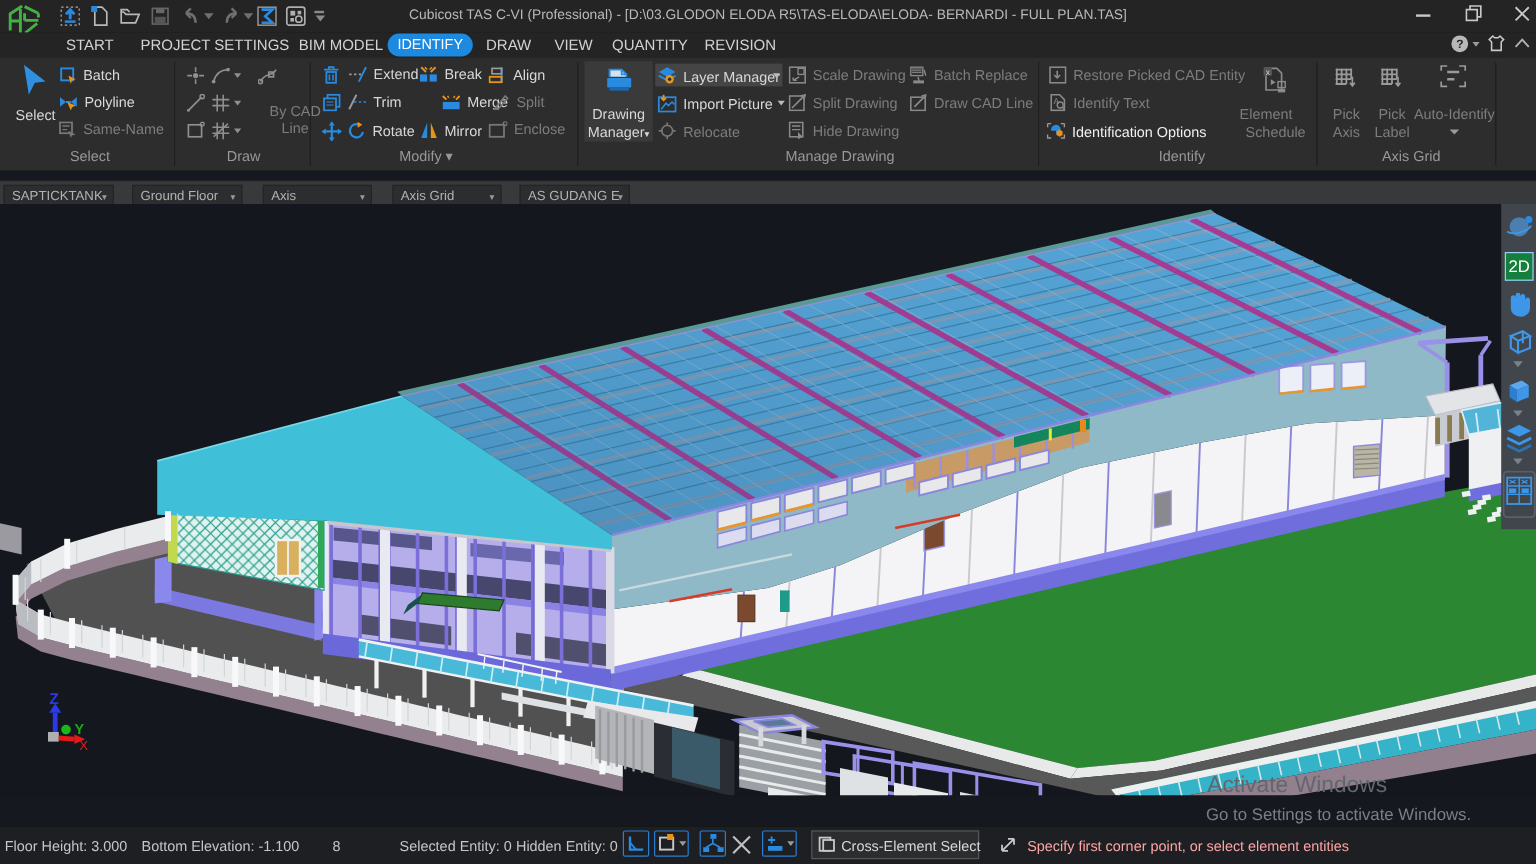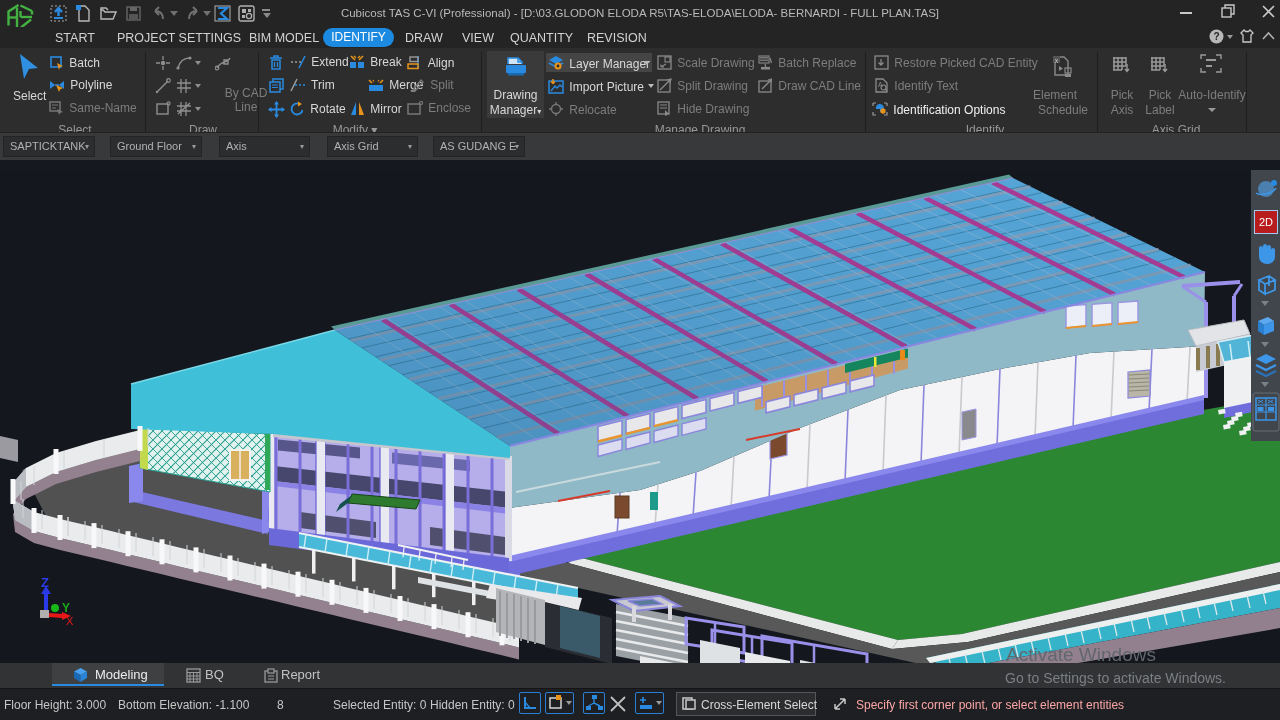--- a/index.html
+++ b/index.html
@@ -17,21 +17,21 @@
   #tellme { position:absolute; left:900px; top:2px; width:297px; height:16px; background:#3c4043; border:1px solid #6b6e72; color:#9a9a9a; font-size:12px; line-height:14px; padding-left:5px; }
   
   #ribbon { position:absolute; left:0; top:48px; width:1280px; height:94px; background:#2d2d2d; }
   .rsep { position:absolute; top:4px; width:1px; height:86px; background:#1e1e1e; }
   .rlabel { position:absolute; top:75px; font-size:12px; color:#989898; width:120px; text-align:center; }
   .ritem { position:absolute; height:16px; font-size:12px; color:#d8d8d8; white-space:nowrap; }
   .ritem svg { vertical-align:-3px; margin-right:2px; }
   .dis { color:#7d7d7d; }
   .row1 { top:7px; } .row2 { top:30px; } .row3 { top:53px;text-align:center; }
   
-  #ddbar { position:absolute; left:0; top:132px; width:1280px; height:28px; background:#37393b; border-top:1px solid #222;}
+  #ddbar { position:absolute; left:0; top:150px; width:1280px; height:28px; background:#37393b; border-top:1px solid #222;}
   .dd { position:absolute; top:3px; height:21px; background:#2b2d2e; border:1px solid #242424; color:#b2b2b2; font-size:11px; line-height:19px; padding-left:6px; }
   .dd .arr { position:absolute; right:5px; top:0px; font-size:8px; color:#9a9a9a; }
   
   #viewport { position:absolute; left:0; top:170px; width:1280px; height:493px; overflow:hidden; background:#14181e; }
   
   #rtools { position:absolute; left:1251px; top:170px; width:29px; height:271px; background:#41454c; }
   
   #tabbar { position:absolute; left:0; top:663px; width:1280px; height:25px; background:#313335; }
   #tab-model { position:absolute; left:52px; top:0; width:112px; height:23px; background:#3e4042; border-bottom:2px solid #2a8ae0; color:#e8e8e8; font-size:13px; }
   .btab { position:absolute; top:4px; font-size:13px; color:#c2c2c2; }
@@ -723,21 +723,21 @@
         <polygon points="62.0,442.0 62.0,450.0 71.0,446.0" fill="#e81818"></polygon>
         <text x="66" y="455" font-size="11" fill="#e81818" font-family="Liberation Sans,sans-serif">X</text>
       </svg>
 </div>
 <div id="rtools">
 <svg class="abs" style="left:3px;top:8px" width="24" height="24" viewBox="0 0 24 24">
         <circle cx="12" cy="11" r="8" fill="#4a7fae"></circle>
         <path d="M2 15 A11 5 -15 0 0 22 10" fill="none" stroke="#3d96e8" stroke-width="1.6"></path>
         <circle cx="20" cy="5" r="3" fill="#2a8ae0"></circle>
       </svg>
-<div class="abs" style="left:3px;top:40px;width:24px;height:24px;background:#b91c1c;border:1px solid #9ecdf4;color:#fff;font-size:11px;text-align:center;line-height:22px">2D</div>
+<div class="abs" style="left:3px;top:40px;width:24px;height:24px;background:#15803d;border:1px solid #9ecdf4;color:#fff;font-size:14px;text-align:center;line-height:22px">2D</div>
 <svg class="abs" style="left:4px;top:72px" width="22" height="24" viewBox="0 0 22 24">
         <path d="M4 11 L4 6 a2 2 0 0 1 4 0 L8 4 a2 2 0 0 1 4 0 L12 5 a2 2 0 0 1 4 0 L16 8 a2 2 0 0 1 4 0 L20 15 a8 7 0 0 1 -16 0 Z" fill="#3d96e8"></path>
       </svg>
 <svg class="abs" style="left:3px;top:102px" width="24" height="24" viewBox="0 0 24 24">
         <path d="M5 8 L15 4 L21 8 L11 12 Z M5 8 L5 18 L11 22 L11 12 M21 8 L21 18 L11 22 M15 4 L15 14" fill="none" stroke="#3d96e8" stroke-width="1.8"></path>
       </svg>
 <div class="abs" style="left:10px;top:131px;width:0;height:0;border-left:4.5px solid transparent;border-right:4.5px solid transparent;border-top:5px solid #7a8288"></div>
 <svg class="abs" style="left:3px;top:142px" width="24" height="24" viewBox="0 0 24 24">
         <path d="M4 9 L14 5 L20 9 L10 13 Z" fill="#5aa8f0"></path>
         <path d="M4 9 L4 19 L10 23 L10 13 Z" fill="#2a7fd0"></path>
@@ -751,40 +751,20 @@
       </svg>
 <div class="abs" style="left:10px;top:212px;width:0;height:0;border-left:4.5px solid transparent;border-right:4.5px solid transparent;border-top:5px solid #7a8288"></div>
 <svg class="abs" style="left:1px;top:222px" width="28" height="40" viewBox="0 0 28 40">
         <rect x="1" y="1" width="26" height="38" rx="3" fill="none" stroke="#5a6068" stroke-width="1.5"></rect>
         <rect x="4" y="6" width="20" height="22" fill="none" stroke="#3d96e8" stroke-width="1.5"></rect>
         <path d="M4 13 L24 13 M14 6 L14 28 M4 20 L24 20" stroke="#3d96e8" stroke-width="1.2"></path>
         <path d="M6 8 l5 3 M11 8 l-5 3 M16 8 l5 3 M21 8 l-5 3" stroke="#3d96e8" stroke-width="1"></path>
         <rect x="5.5" y="15" width="6" height="4" fill="#3d96e8"></rect>
         <rect x="16" y="15" width="6" height="4" fill="#3d96e8"></rect>
       </svg>
-</div>
-<div id="tabbar">
-<div id="tab-model"></div>
-<svg class="abs" style="left:72px;top:4px;z-index:5" width="17" height="16" viewBox="0 0 17 16">
-        <path d="M2 4.5 L8.5 1 L15 4.5 L8.5 8 Z" fill="#4aa0f0"></path>
-        <path d="M2 4.5 L2 11 L8.5 15 L8.5 8 Z" fill="#1a6ab8"></path>
-        <path d="M15 4.5 L15 11 L8.5 15 L8.5 8 Z" fill="#2a85d8"></path>
-      </svg>
-<div class="abs" style="left:95px;top:4px;font-size:13px;color:#ececec;z-index:5">Modeling</div>
-<svg class="abs" style="left:186px;top:5px;z-index:5" width="15" height="15" viewBox="0 0 15 15">
-        <rect x="1" y="1" width="13" height="13" fill="none" stroke="#9a9a9a" stroke-width="1.3"></rect>
-        <path d="M1 4.5 L14 4.5 M4 4.5 L4 14 M7.5 4.5 L7.5 14 M11 4.5 L11 14 M1 8 L14 8 M1 11 L14 11" stroke="#9a9a9a" stroke-width="1"></path>
-      </svg>
-<div class="btab" style="left:205px">BQ</div>
-<svg class="abs" style="left:264px;top:5px;z-index:5" width="14" height="15" viewBox="0 0 14 15">
-        <rect x="1" y="3" width="12" height="11" fill="none" stroke="#9a9a9a" stroke-width="1.3"></rect>
-        <rect x="4" y="1" width="6" height="4" fill="#313335" stroke="#9a9a9a" stroke-width="1.2"></rect>
-        <path d="M4 8 L10 8 M4 11 L10 11" stroke="#9a9a9a" stroke-width="1"></path>
-      </svg>
-<div class="btab" style="left:281px">Report</div>
 </div>
 <div id="statusbar">
 <div class="sitem" style="left:4px">Floor Height: 3.000</div>
 <div class="sitem" style="left:118px">Bottom Elevation: -1.100</div>
 <div class="sitem" style="left:277px">8</div>
 <div class="sitem" style="left:333px">Selected Entity: 0</div>
 <div class="sitem" style="left:430px">Hidden Entity: 0</div>
 <div class="sbtn" style="left:519px"><svg width="20" height="20" viewBox="0 0 20 20">
           <path d="M5 4 L5 15 L16 15" stroke="#2a8ae0" stroke-width="2" fill="none"></path>
           <path d="M5 9 L10 15" stroke="#2a8ae0" stroke-width="1.4"></path>

